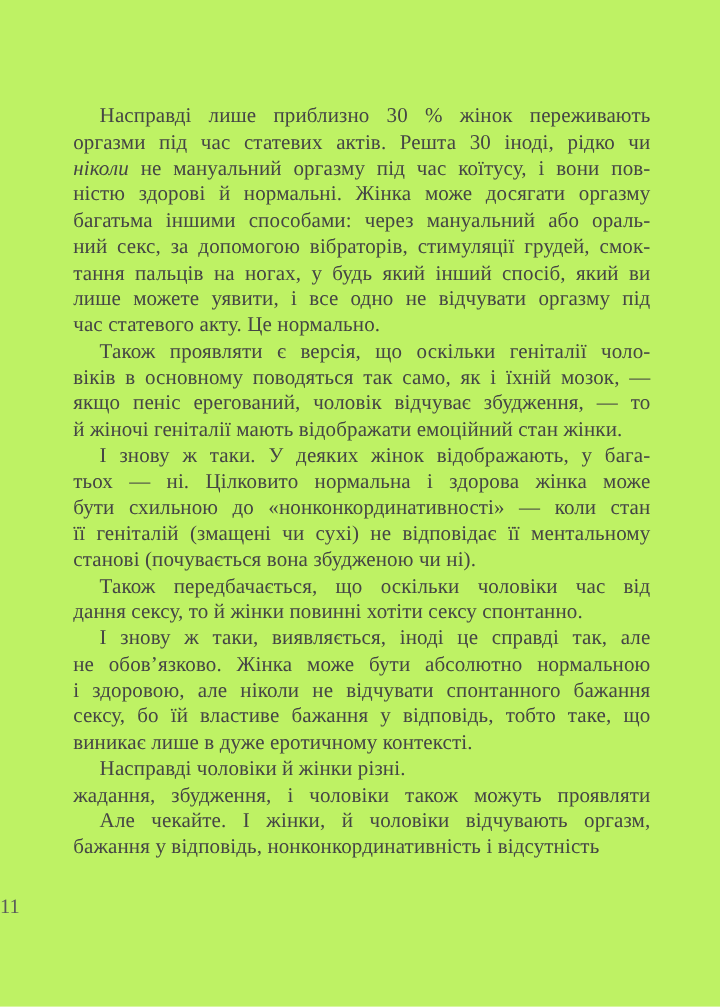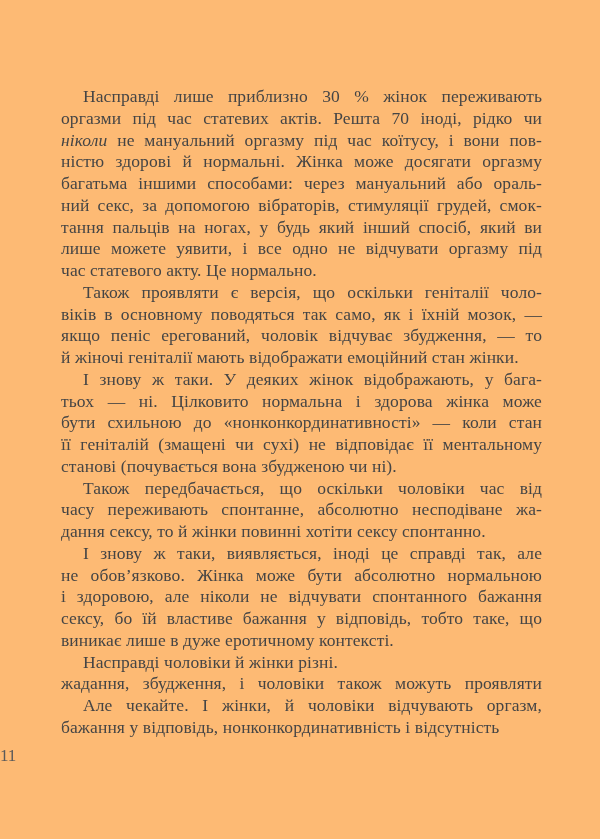--- a/index.html
+++ b/index.html
@@ -4,21 +4,21 @@
 <style>
   html, body {
     margin: 0;
     padding: 0;
     background: #ffffff;
   }
   .page {
     position: relative;
     width: 600px;
     height: 839px;
-    background: #fdba74;
+    background: #bef264;
     overflow: hidden;
     font-family: "Liberation Serif", "DejaVu Serif", serif;
   }
   .text-block {
     position: absolute;
     left: 61px;
     top: 86px;
     width: 481px;
     font-size: 17.5px;
     line-height: 21.75px;
@@ -56,21 +56,21 @@
     color: #5a5a5a;
   }
 </style>
 </head>
 <body>
 
 <div class="page">
   <div class="text-block">
       <div class="para">
         <div class="line first"><span>Насправді лише приблизно 30 % жінок переживають</span></div>
-        <div class="line"><span>оргазми під час статевих актів. Решта 70 іноді, рідко чи</span></div>
+        <div class="line"><span>оргазми під час статевих актів. Решта 30 іноді, рідко чи</span></div>
         <div class="line"><i>ніколи</i><span> не мануальний оргазму під час коїтусу, і вони пов-</span></div>
         <div class="line"><span>ністю здорові й нормальні. Жінка може досягати оргазму</span></div>
         <div class="line"><span>багатьма іншими способами: через мануальний або ораль-</span></div>
         <div class="line"><span>ний секс, за допомогою вібраторів, стимуляції грудей, смок-</span></div>
         <div class="line"><span>тання пальців на ногах, у будь який інший спосіб, який ви</span></div>
         <div class="line"><span>лише можете уявити, і все одно не відчувати оргазму під</span></div>
         <div class="line last"><span>час статевого акту. Це нормально.</span></div>
       </div>
       <div class="para">
         <div class="line first"><span>Також проявляти є версія, що оскільки геніталії чоло-</span></div>
@@ -80,21 +80,20 @@
       </div>
       <div class="para">
         <div class="line first"><span>І знову ж таки. У деяких жінок відображають, у бага-</span></div>
         <div class="line"><span>тьох — ні. Цілковито нормальна і здорова жінка може</span></div>
         <div class="line"><span>бути схильною до «нонконкординативності» — коли стан</span></div>
         <div class="line"><span>її геніталій (змащені чи сухі) не відповідає її ментальному</span></div>
         <div class="line last"><span>станові (почувається вона збудженою чи ні).</span></div>
       </div>
       <div class="para">
         <div class="line first"><span>Також передбачається, що оскільки чоловіки час від</span></div>
-        <div class="line"><span>часу переживають спонтанне, абсолютно несподіване жа-</span></div>
         <div class="line last"><span>дання сексу, то й жінки повинні хотіти сексу спонтанно.</span></div>
       </div>
       <div class="para">
         <div class="line first"><span>І знову ж таки, виявляється, іноді це справді так, але</span></div>
         <div class="line"><span>не обов’язково. Жінка може бути абсолютно нормальною</span></div>
         <div class="line"><span>і здоровою, але ніколи не відчувати спонтанного бажання</span></div>
         <div class="line"><span>сексу, бо їй властиве бажання у відповідь, тобто таке, що</span></div>
         <div class="line last"><span>виникає лише в дуже еротичному контексті.</span></div>
       </div>
       <div class="para">

